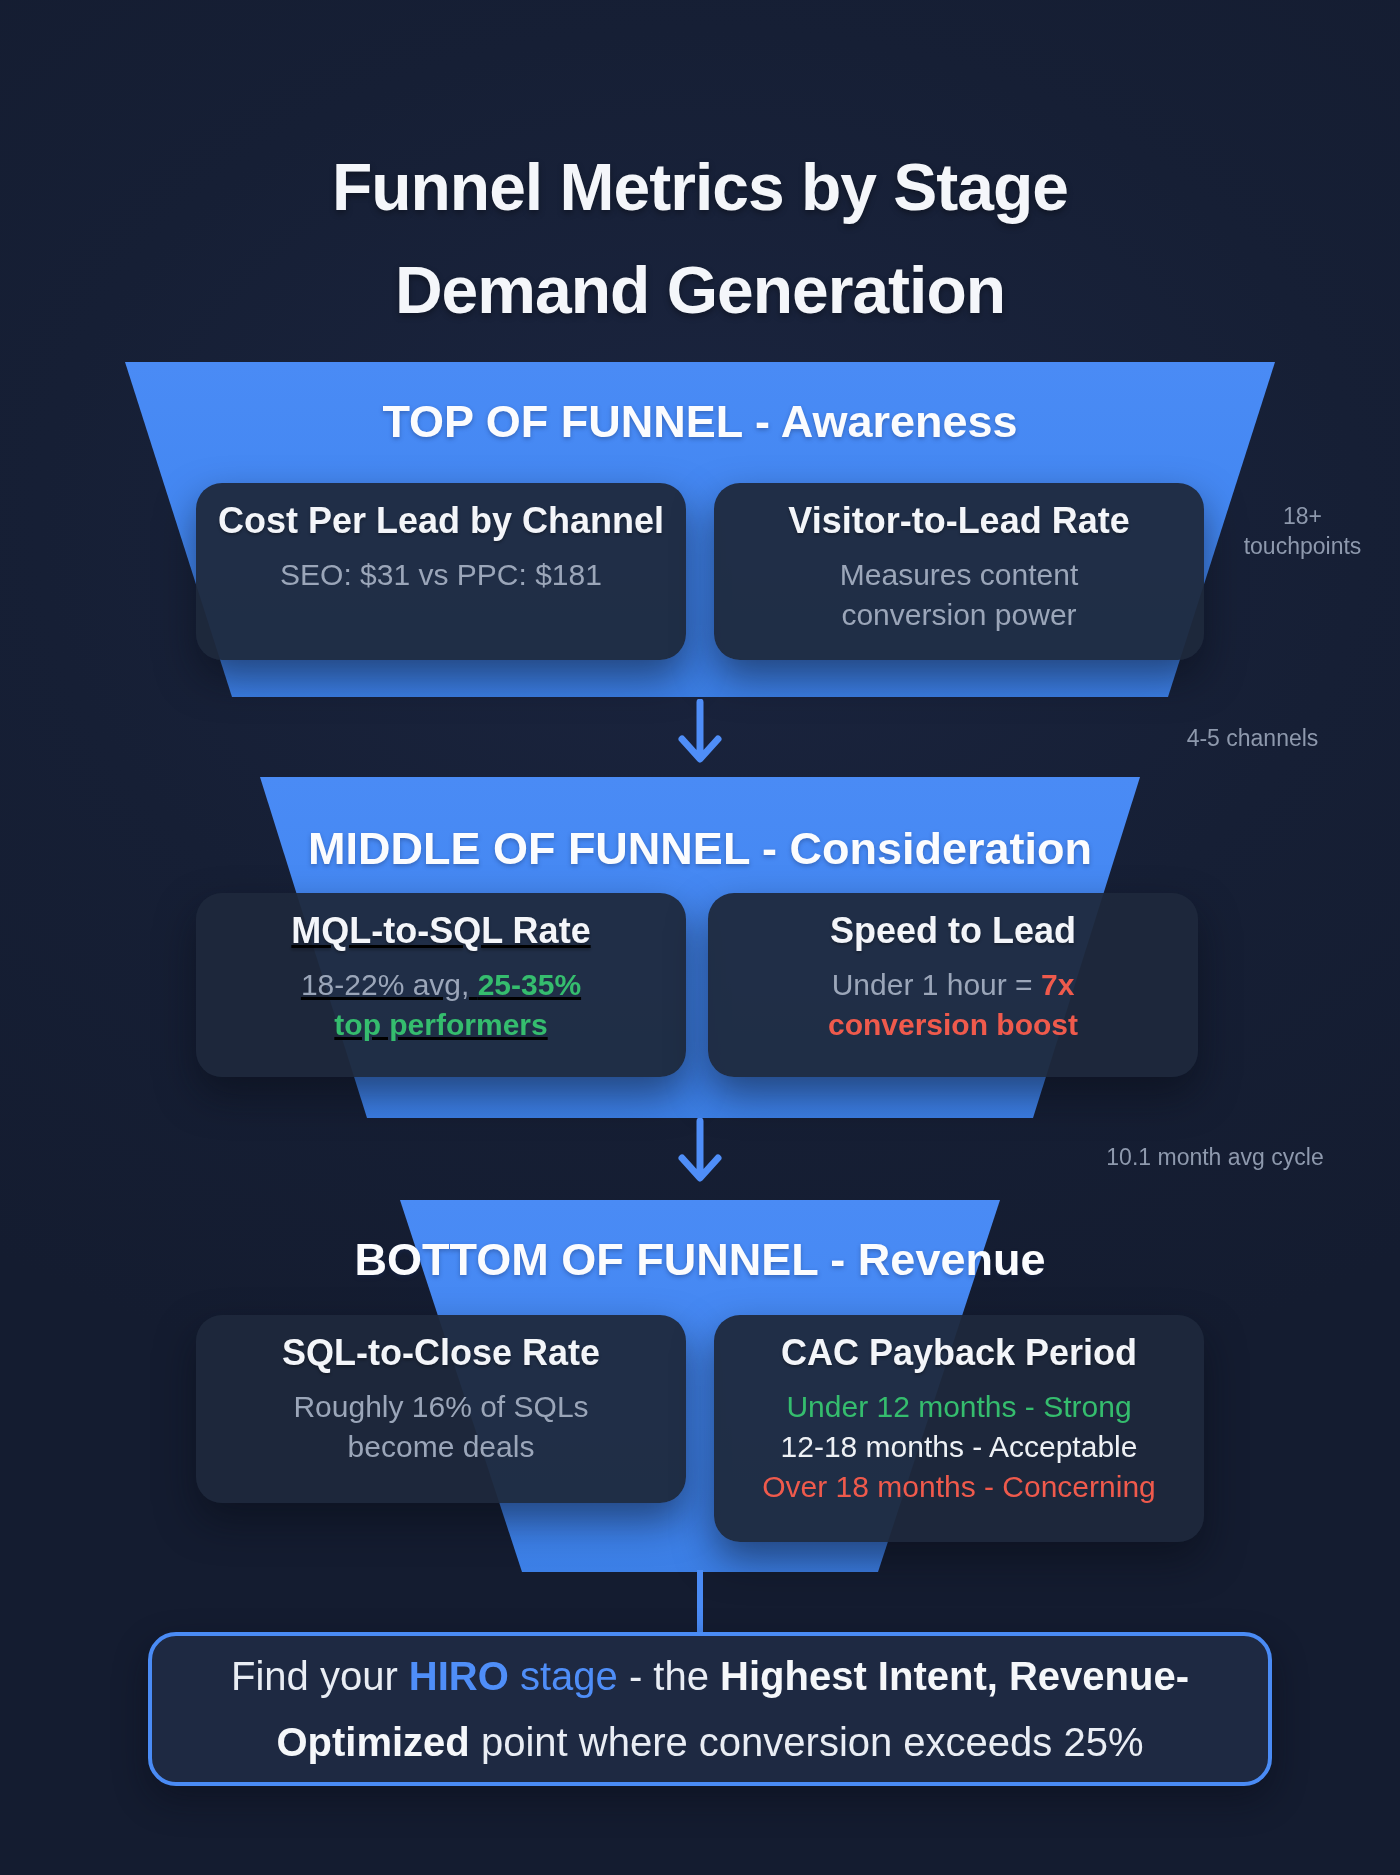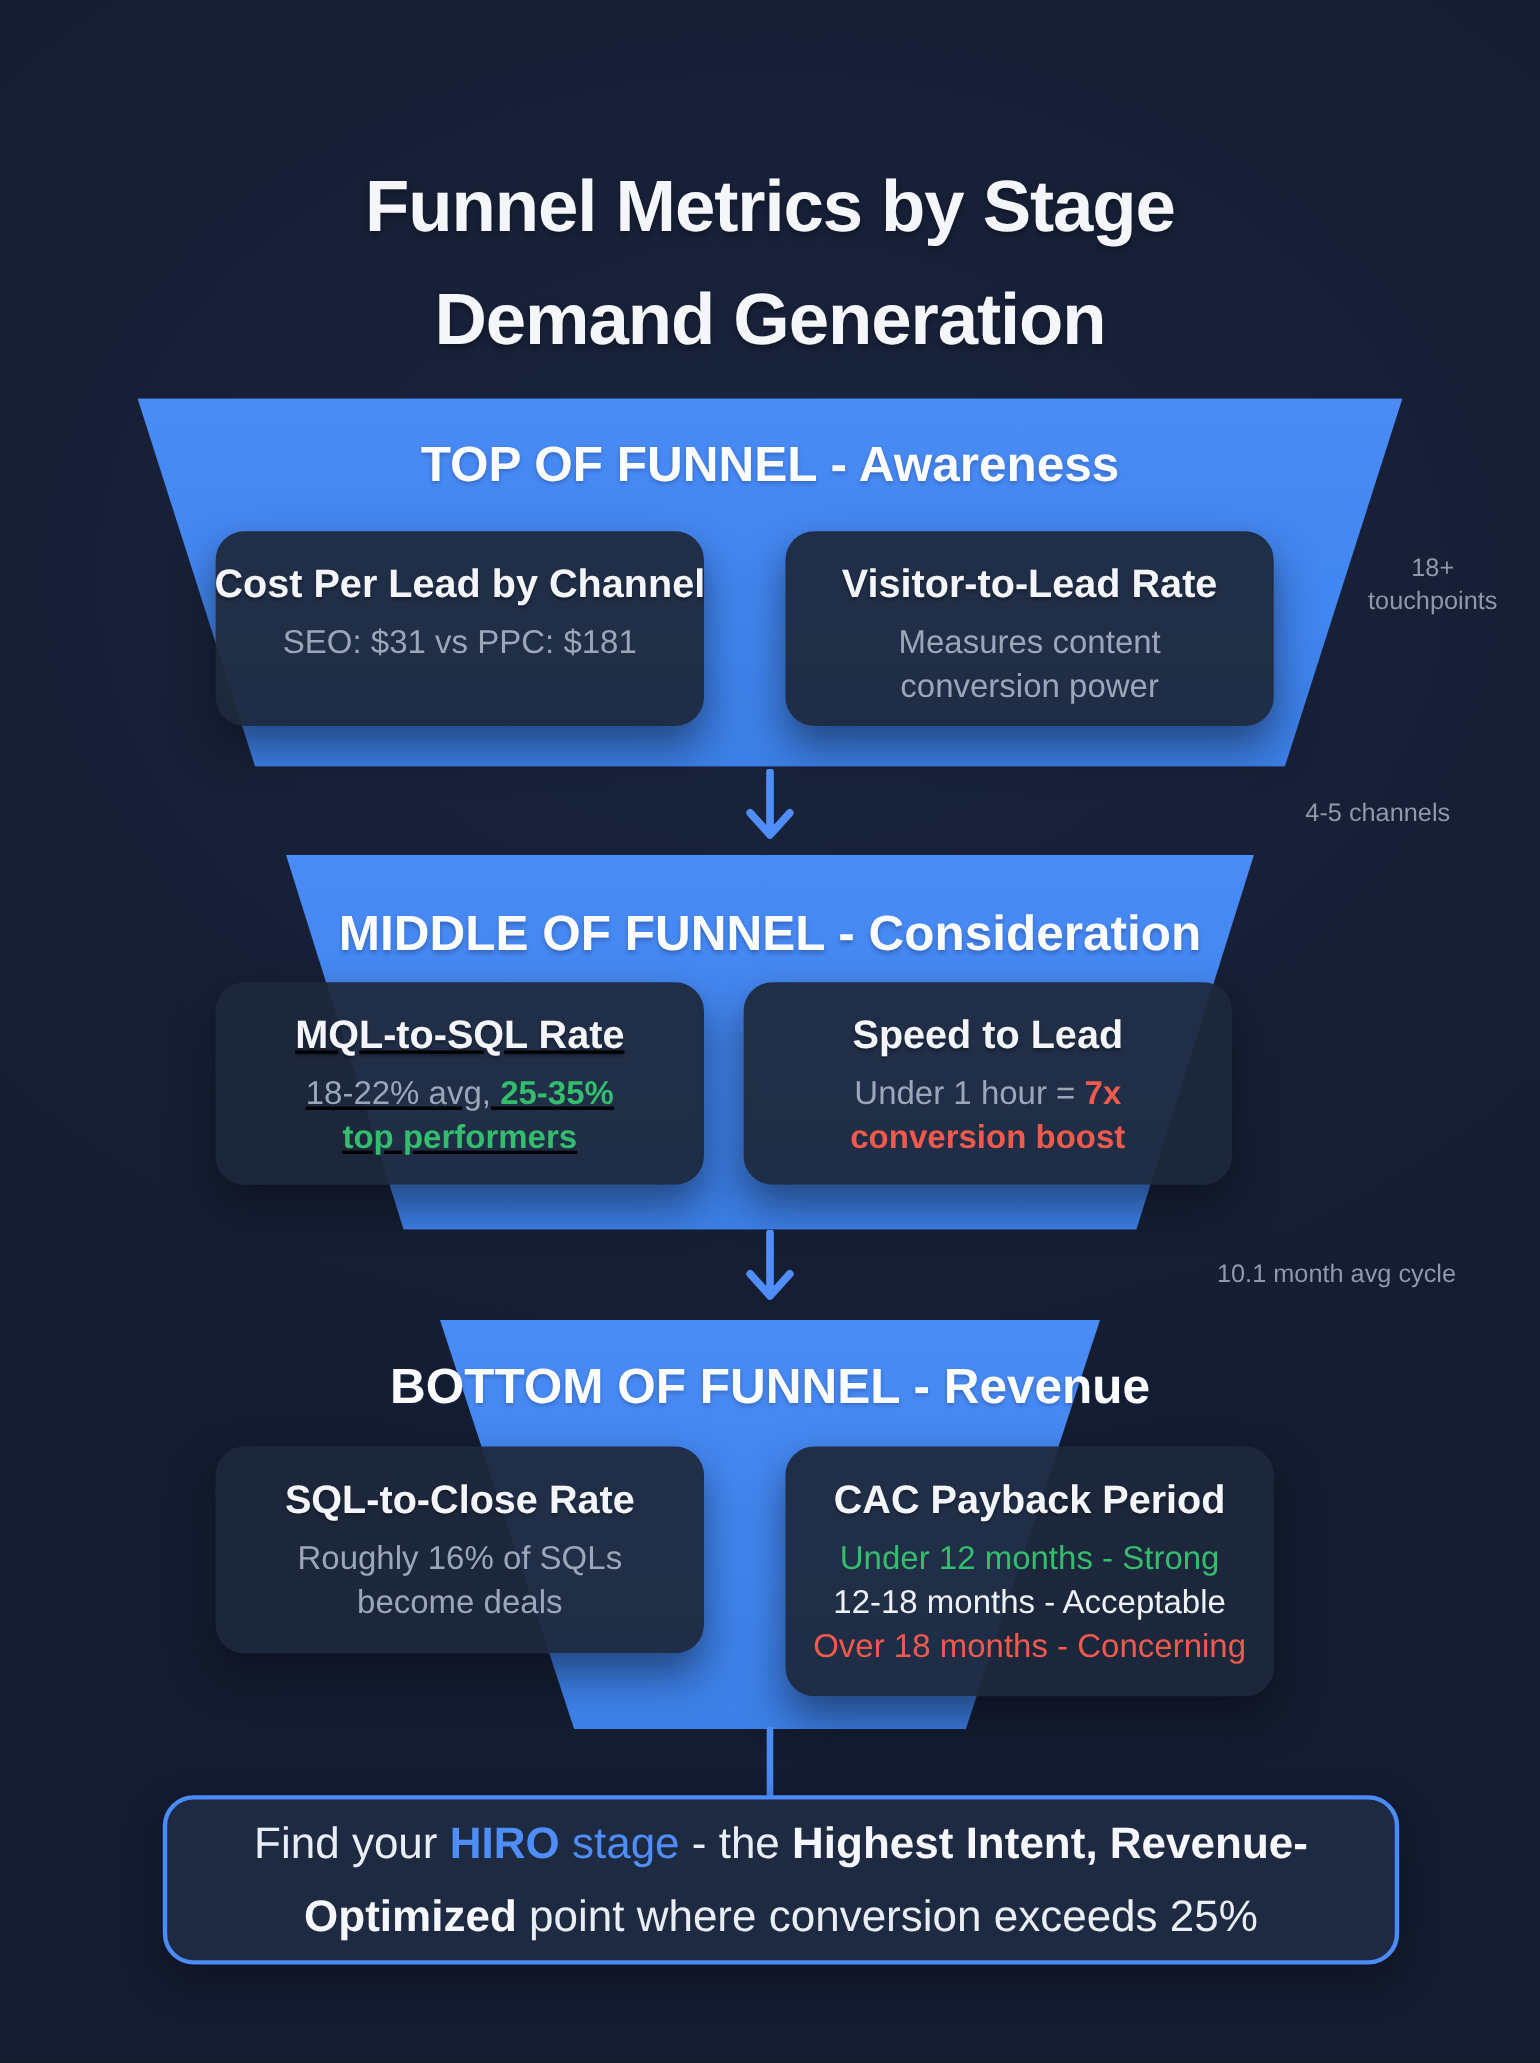--- a/index.html
+++ b/index.html
@@ -34,31 +34,31 @@
   .stage-heading{
     position:absolute;left:0;width:100%;text-align:center;
     font-size:45px;font-weight:700;color:#fbfcfe;
     text-shadow:0 2px 4px rgba(20,40,90,.35);
   }
   .sh-top{top:396px;}
   .sh-mid{top:810px;margin-top:13px;}
   .sh-bot{top:1234px;}
   
   .card{
-    position:absolute;width:444px;box-sizing:border-box;
+    position:absolute;width:490px;box-sizing:border-box;
     background:rgba(30,40,59,.94);
     border-radius:26px;
     box-shadow:0 18px 38px rgba(8,12,22,.5);
     display:flex;flex-direction:column;align-items:center;
-    padding:26px 20px 0 20px;
+    padding:16px 20px 0 20px;
   }
   .c-cpl{left:196px;top:483px;height:177px;}
   .c-vtl{left:714px;top:483px;height:177px;}
   .c-mql{left:196px;top:893px;height:184px;text-decoration:underline;}
-  .c-stl{left:676px;top:893px;height:184px;}
+  .c-stl{left:708px;top:893px;height:184px;}
   .c-sqc{left:196px;top:1315px;height:188px;}
   .c-cac{left:714px;top:1315px;height:227px;}
   .card-title{
     font-size:36px;font-weight:700;color:#f3f5f9;line-height:1.2;
     margin-bottom:13px;text-align:center;white-space:nowrap;
     text-shadow:0 2px 3px rgba(0,0,0,.3);
   }
   .card-line{font-size:30px;line-height:1.33;color:#9ba6b9;text-align:center;white-space:nowrap;}
   .seg-grey{color:#9ba6b9;}
   .seg-green-bold{color:var(--green,#35bd6e);font-weight:700;}

